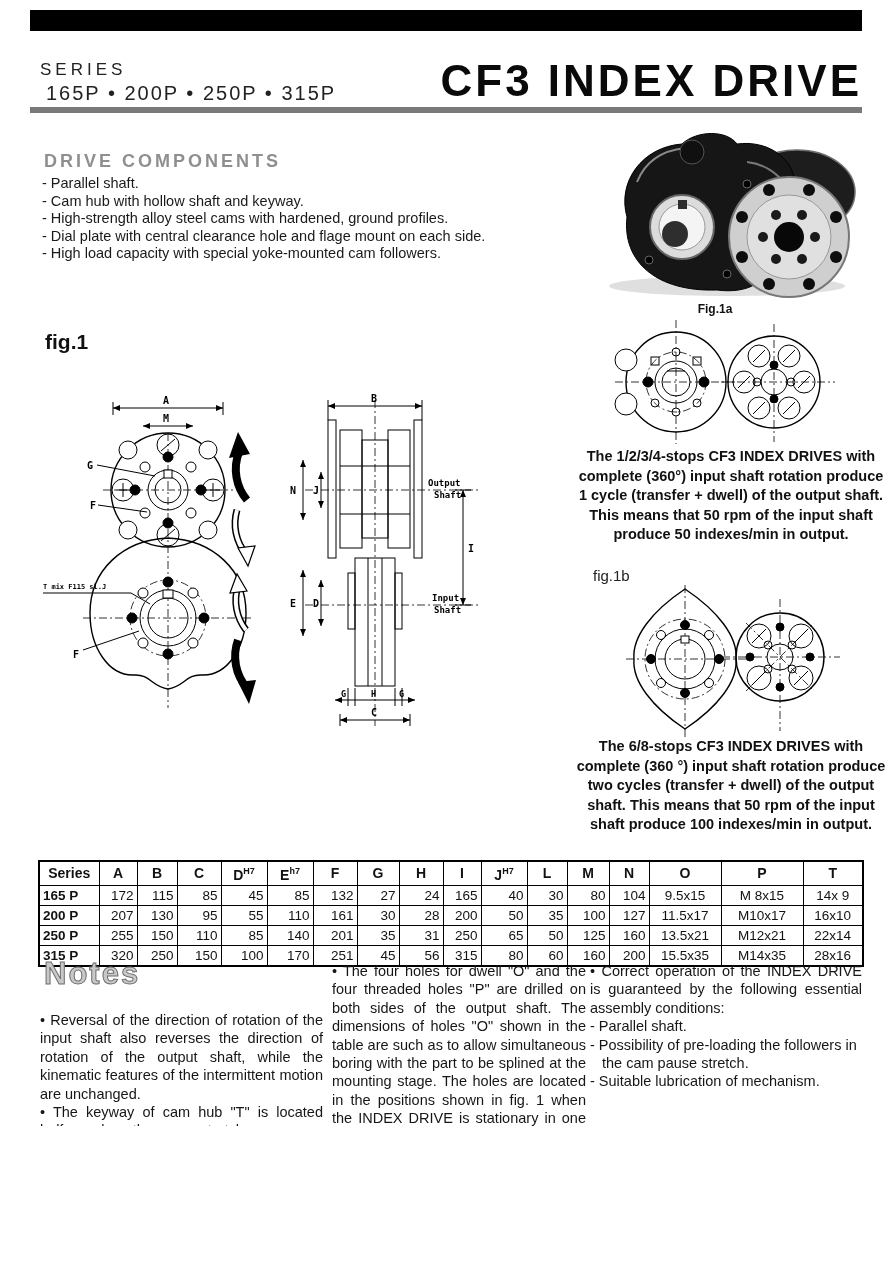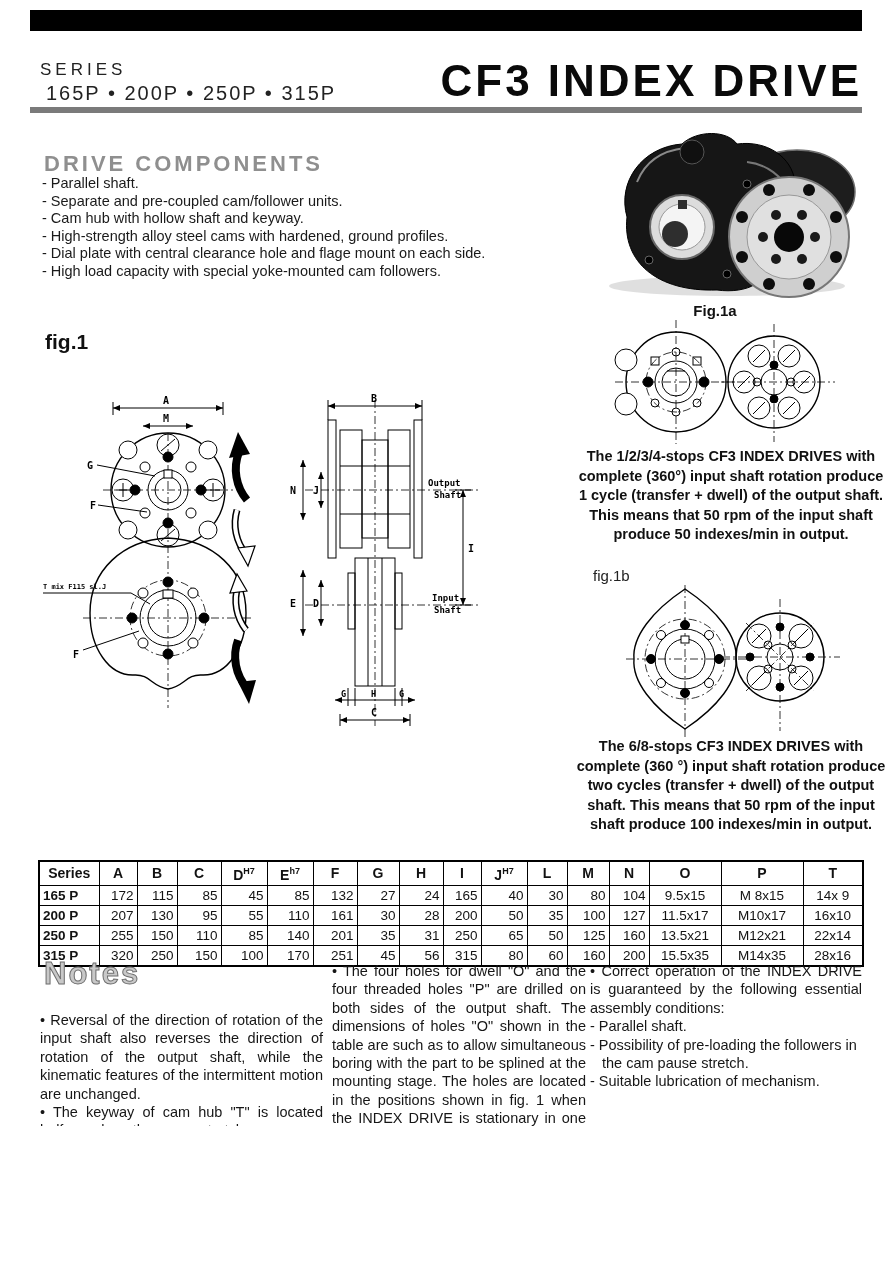--- a/index.html
+++ b/index.html
@@ -6,24 +6,24 @@
   #page{position:relative;width:893px;height:1126px;background:#fff;overflow:hidden;
         font-family:"Liberation Sans",sans-serif;color:#111;padding-left:24px;}
   .abs{position:absolute;}
   .top-bar{left:30px;top:10px;width:832px;height:21px;background:#000;}
   .bottom-bar{left:30px;top:1246px;width:832px;height:17px;background:#000;}
   .series-label{left:40px;top:60px;font-size:17px;letter-spacing:4px;color:#222;}
   .series-models{left:46px;top:82px;font-size:20px;letter-spacing:2px;color:#222;}
   .page-title{left:430px;top:56px;width:432px;font-size:44px;font-weight:bold;letter-spacing:3px;
               text-align:right;white-space:nowrap;color:#0a0a0a;}
   .rule{left:30px;top:107px;width:832px;height:6px;background:#7a7a7a;}
-  .dc-heading{left:44px;top:151px;font-size:22px;font-weight:bold;letter-spacing:3px;color:#8f8f8f;}
+  .dc-heading{left:44px;top:151px;font-size:18px;font-weight:bold;letter-spacing:3px;color:#8f8f8f;}
   .dc-list{left:42px;top:175px;width:548px;font-size:14.5px;line-height:17.6px;color:#1a1a1a;}
   .photo{left:597px;top:122px;width:265px;height:180px;}
-  .fig1a-caption{left:580px;top:302px;width:270px;text-align:center;font-weight:bold;font-size:15px;}
+  .fig1a-caption{left:580px;top:302px;width:270px;text-align:center;font-weight:bold;font-size:12px;}
   .fig1-label{left:45px;top:330px;font-size:21px;font-weight:bold;}
   .fig1-svg{left:35px;top:388px;}
   .fig1a-svg{left:585px;top:312px;}
   .fig1b-svg{left:588px;top:585px;}
   .fig1b-label{left:593px;top:567px;font-size:15px;color:#222;}
   .stops1{left:574px;top:447px;width:314px;font-size:14.5px;font-weight:bold;text-align:center;line-height:19.5px;}
   .stops2{left:572px;top:737px;width:318px;font-size:14.5px;font-weight:bold;text-align:center;line-height:19.5px;}
   table.dims{position:absolute;left:38px;top:860px;width:824px;border-collapse:collapse;table-layout:fixed;
              border:2px solid #000;}
   table.dims th,table.dims td{border:1px solid #000;padding:0 3px;height:19px;font-size:13.5px;
@@ -65,21 +65,20 @@
   <div class="abs top-bar"></div>
 
   <div class="abs series-label">SERIES</div>
   <div class="abs series-models">165P • 200P • 250P • 315P</div>
   <div class="abs page-title">CF3 INDEX DRIVE</div>
   <div class="abs rule"></div>
 
   <div class="abs dc-heading">DRIVE COMPONENTS</div>
   <div class="abs dc-list">
       <div class="dc-item">- Parallel shaft.</div>
-      <div class="dc-item">- Separate and pre-coupled cam/follower units.</div>
       <div class="dc-item">- Cam hub with hollow shaft and keyway.</div>
       <div class="dc-item">- High-strength alloy steel cams with hardened, ground profiles.</div>
       <div class="dc-item">- Dial plate with central clearance hole and flage mount on each side.</div>
       <div class="dc-item">- High load capacity with special yoke-mounted cam followers.</div>
     </div>
 
   <svg class="abs photo" viewBox="0 0 265 180" width="265" height="180">
     <ellipse cx="130" cy="164" rx="118" ry="10" fill="#c9c9c9" opacity="0.6"></ellipse>
     <ellipse cx="200" cy="70" rx="58" ry="42" fill="#1d1d1d" stroke="#6e6e6e" stroke-width="1.5"></ellipse>
     <path d="M 30,95 C 20,60 45,25 85,22 C 100,8 130,8 140,22 C 170,18 195,35 198,60

